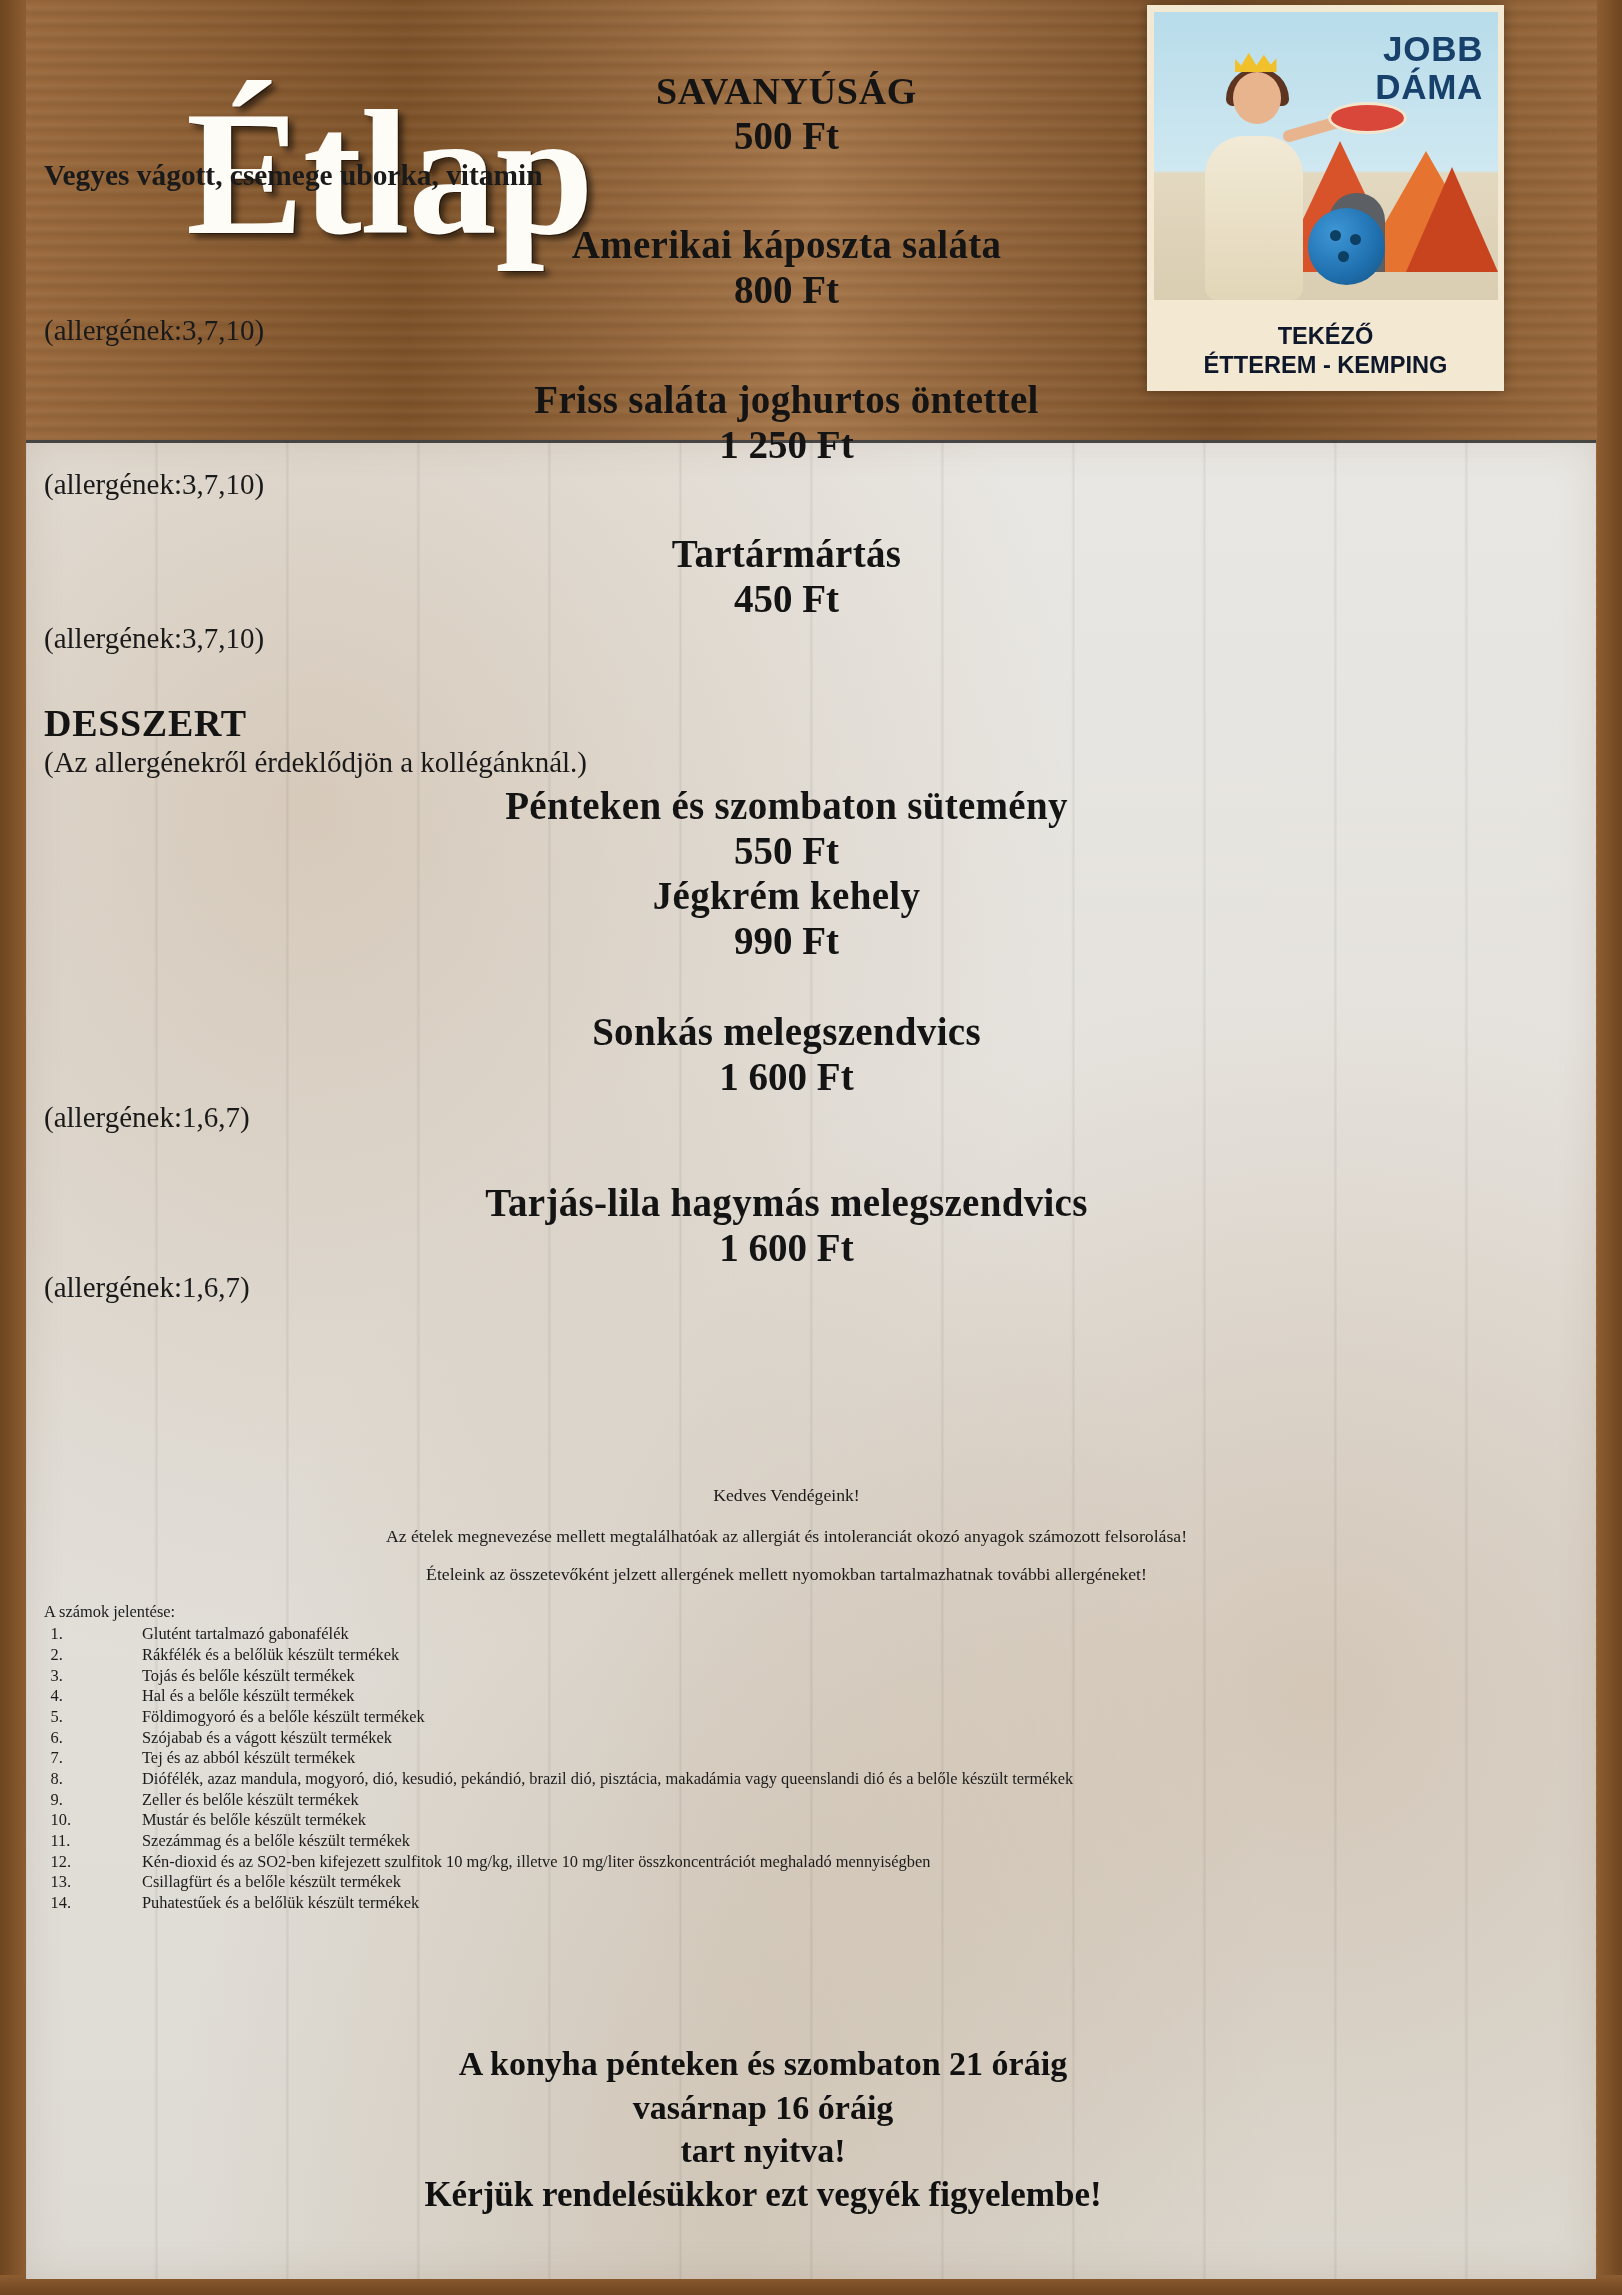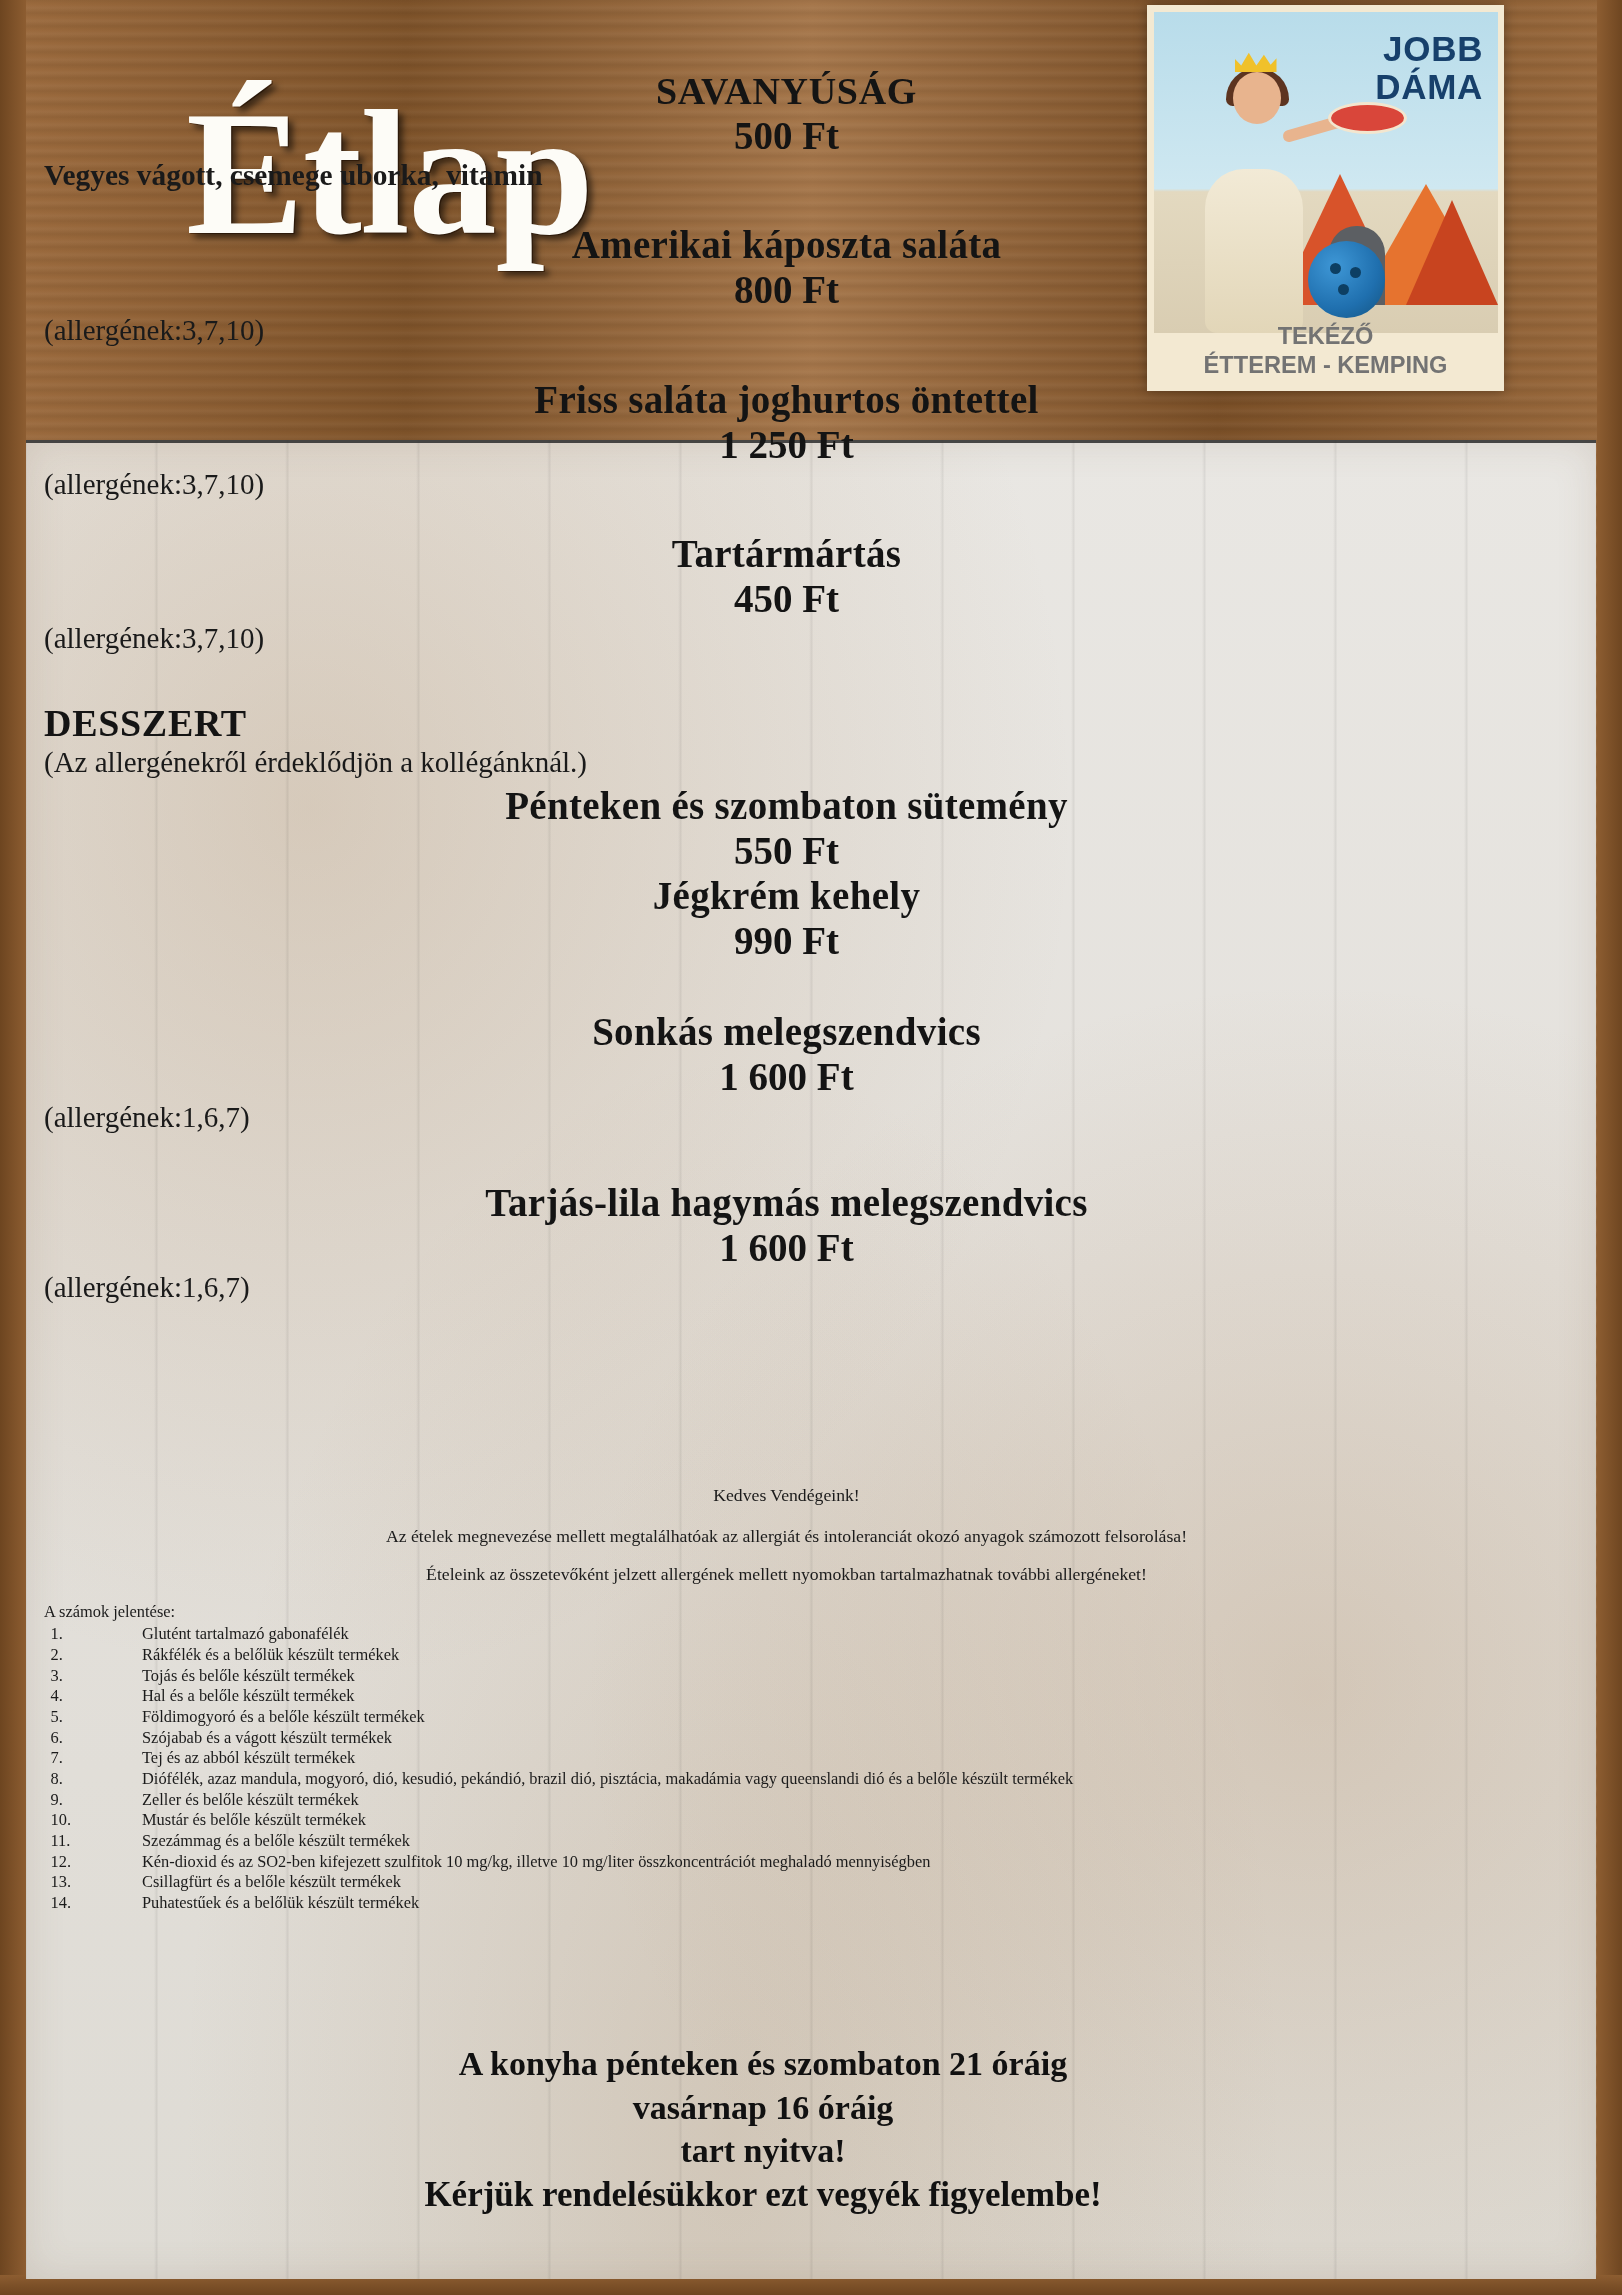--- a/index.html
+++ b/index.html
@@ -83,21 +83,21 @@
     right: 119px;
     top: 5.2px;
     width: 357px;
     height: 386px;
     background: #f3e9d2;
     box-shadow: 0 0 11.8px rgba(0,0,0,0.35);
   }
   .logo-art {
     position: absolute;
     left: 6.5px; top: 6.5px;
-    width: 344px; height: 321px;
+    width: 344px; height: 288px;
     background: linear-gradient(180deg, #b8dcea 0%, #cfe8f1 55%, #e3d9c0 56%, #d9cdb2 100%);
     overflow: hidden;
   }
   .logo-words {
     position: absolute;
     right: 14.4px; top: 18.3px;
     text-align: right;
     font-family: "Liberation Sans", sans-serif;
     font-weight: bold;
     font-size: 35px;
@@ -106,21 +106,21 @@
     letter-spacing: 0.7px;
   }
   .logo-caption {
     position: absolute;
     left: 0; bottom: 10.5px;
     width: 357px;
     text-align: center;
     font-family: "Liberation Sans", sans-serif;
     font-weight: bold;
     font-size: 23.6px;
-    color: #737373;
+    color: #0f172a;
     line-height: 1.25;
   }
   
   .tent {
     position: absolute;
     right: 3.9px; bottom: 27.5px;
     width: 216px; height: 141px;
   }
   .tent .panel1 {
     position: absolute; left: 0; bottom: 0;

